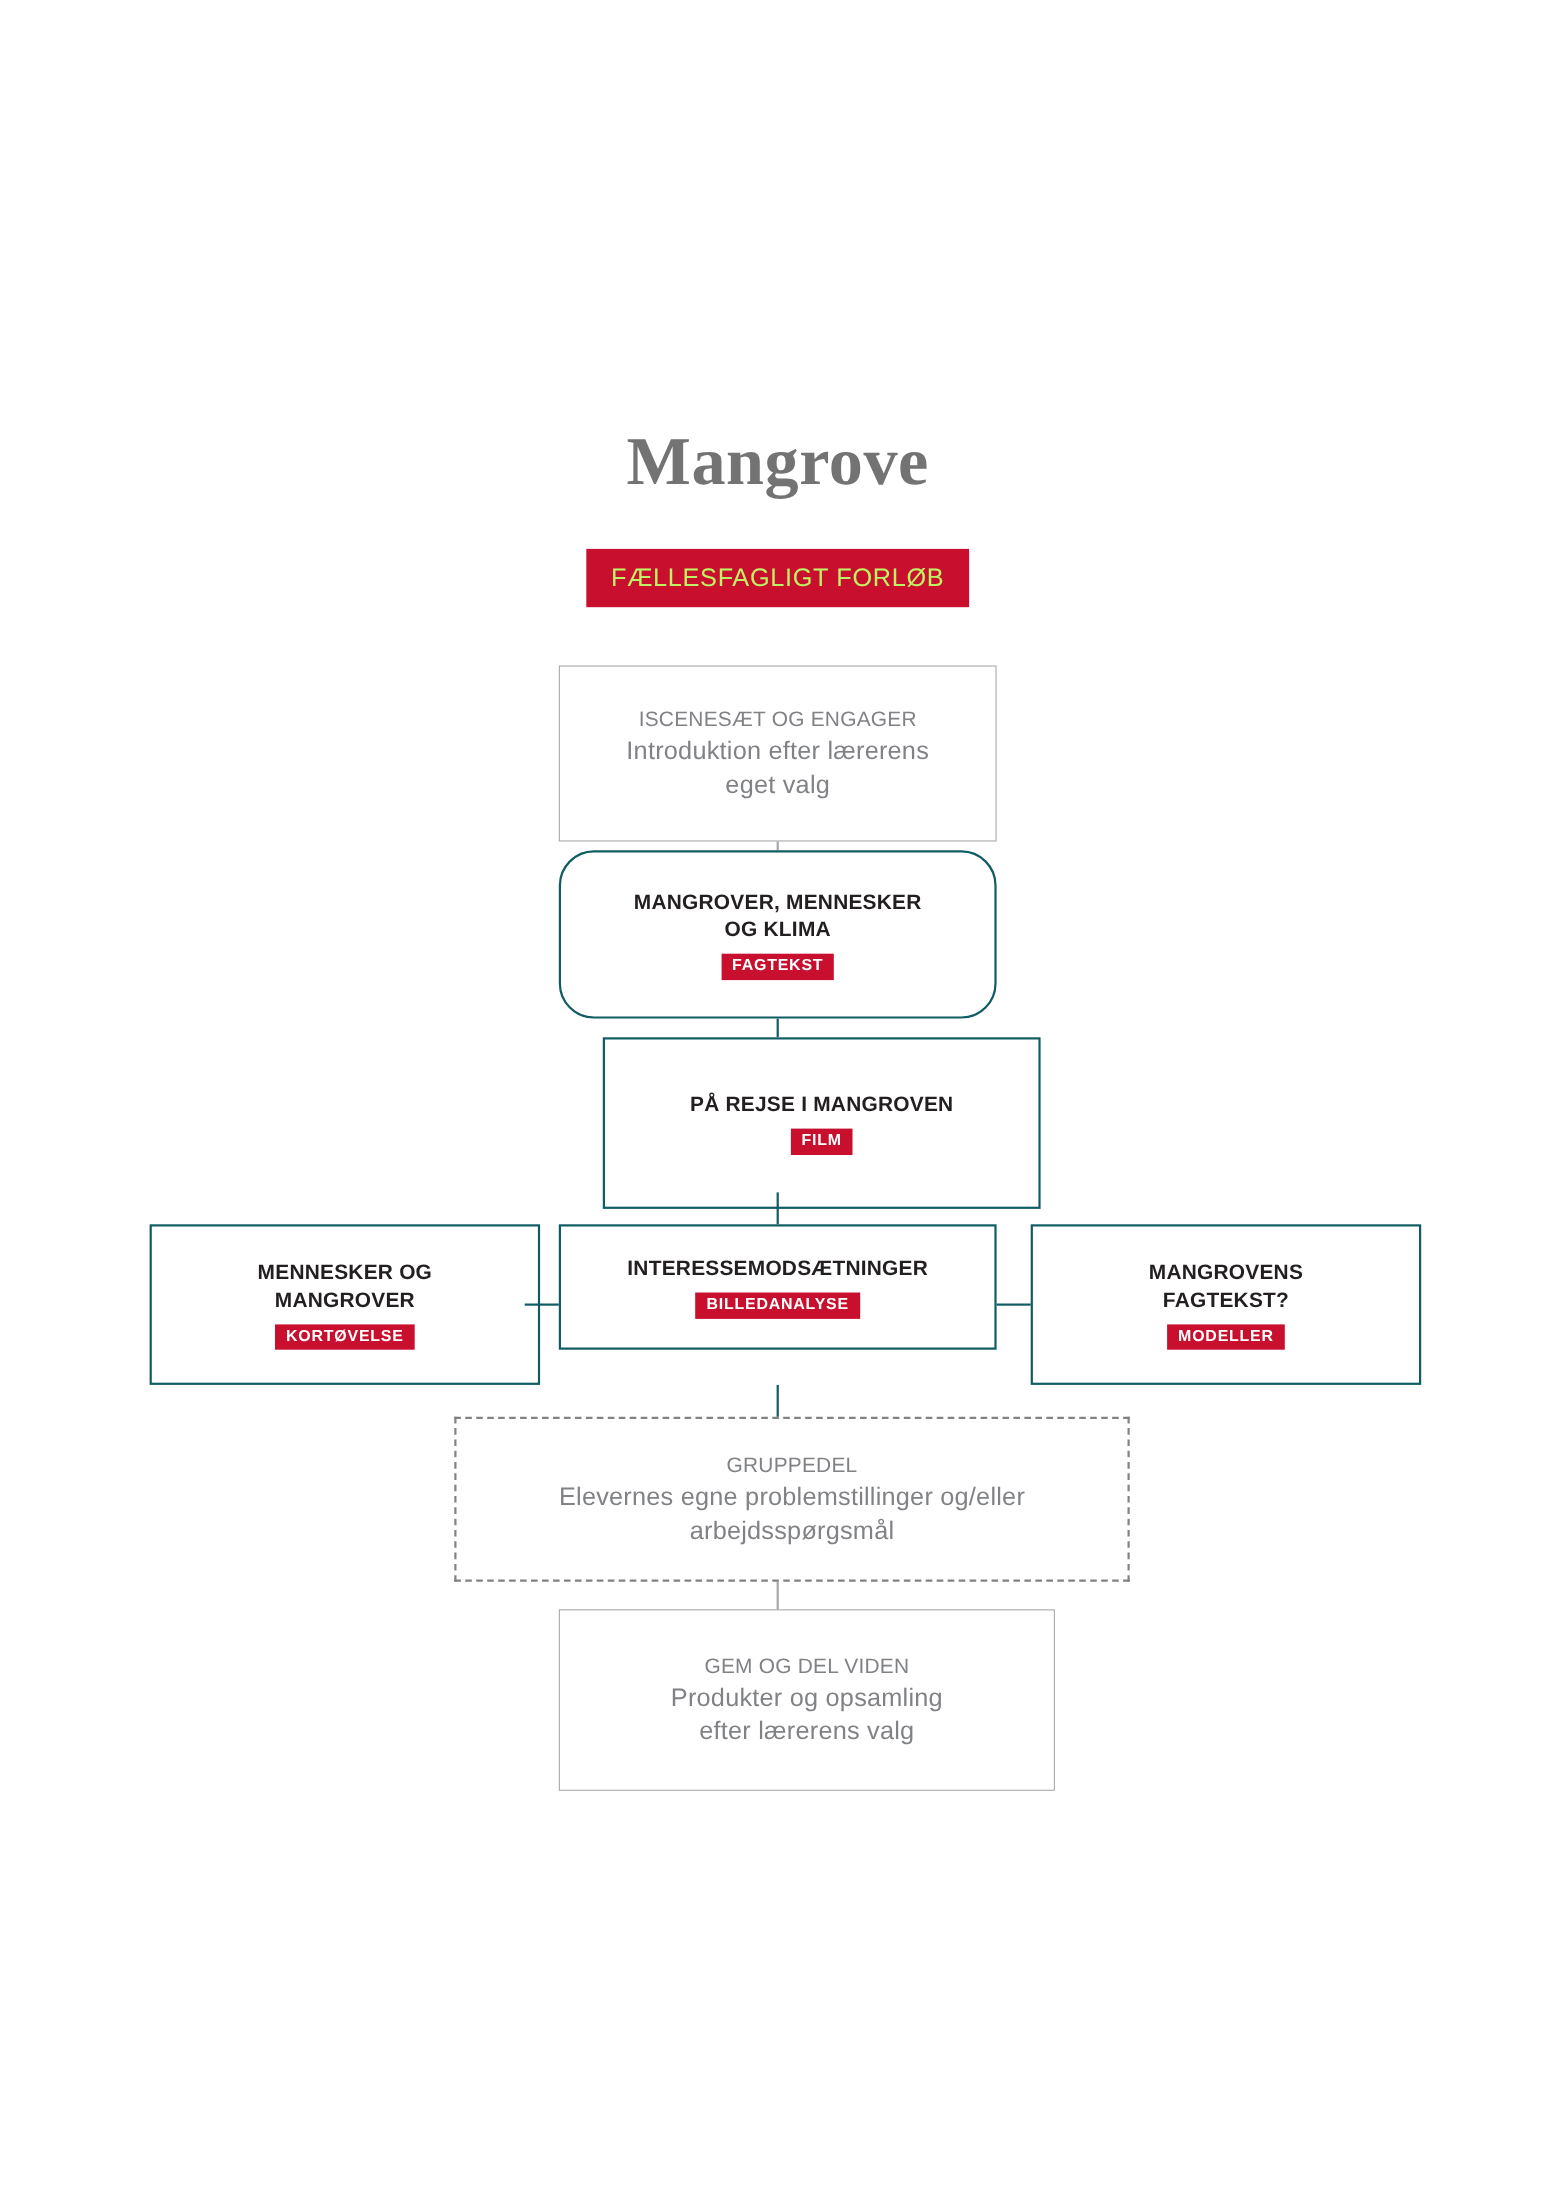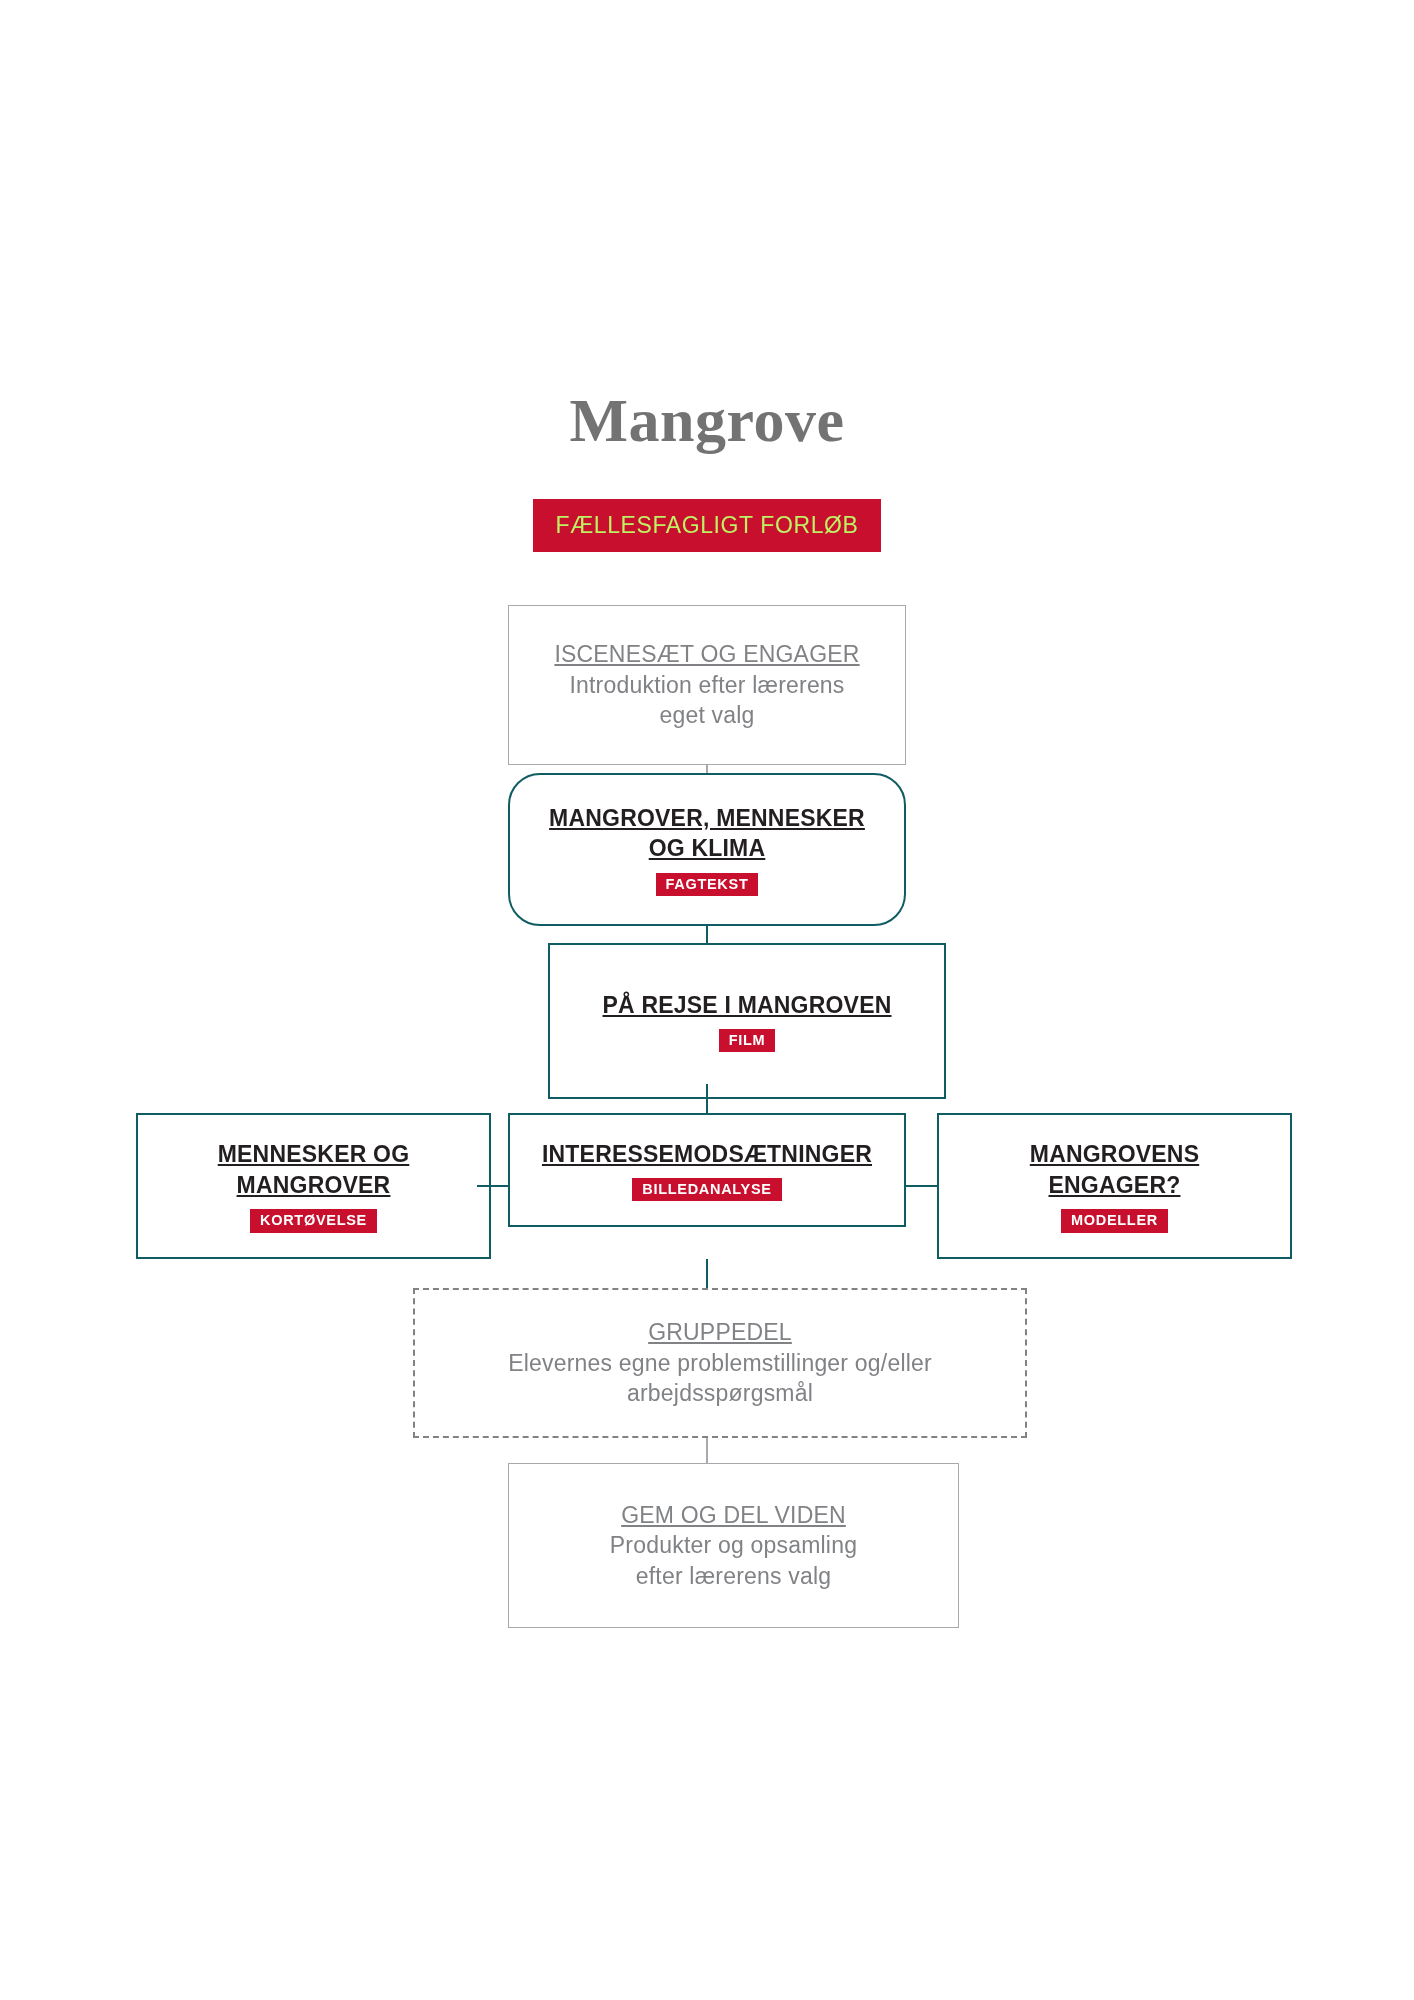--- a/index.html
+++ b/index.html
@@ -65,23 +65,22 @@
     text-align: center;
     padding: 8px 12px;
   }
 
   .node .line {
     display: block;
     line-height: 1.32;
   }
 
   .node-title {
-    font-size: 23px;
+    font-size: 19px;
     letter-spacing: 0.2px;
-    text-decoration: underline;
   }
 
   .node-sub {
     font-size: 23px;
     letter-spacing: 0.2px;
   }
 
   
   .grey {
     border: 1.5px solid #a7a9ac;
@@ -181,21 +180,21 @@
     <span class="tag">KORTØVELSE</span>
   </div>
 
   <div class="node teal" id="node-billed">
     <span class="line node-title">INTERESSEMODSÆTNINGER</span>
     <span class="tag">BILLEDANALYSE</span>
   </div>
 
   <div class="node teal" id="node-modeller">
     <span class="line node-title">MANGROVENS</span>
-    <span class="line node-title">ENGAGER?</span>
+    <span class="line node-title">FAGTEKST?</span>
     <span class="tag">MODELLER</span>
   </div>
 
   <div class="node dashed" id="node-gruppedel">
     <span class="line node-title">GRUPPEDEL</span>
     <span class="line node-sub">Elevernes egne problemstillinger og/eller</span>
     <span class="line node-sub">arbejdsspørgsmål</span>
   </div>
 
   <div class="node grey" id="node-gem">

